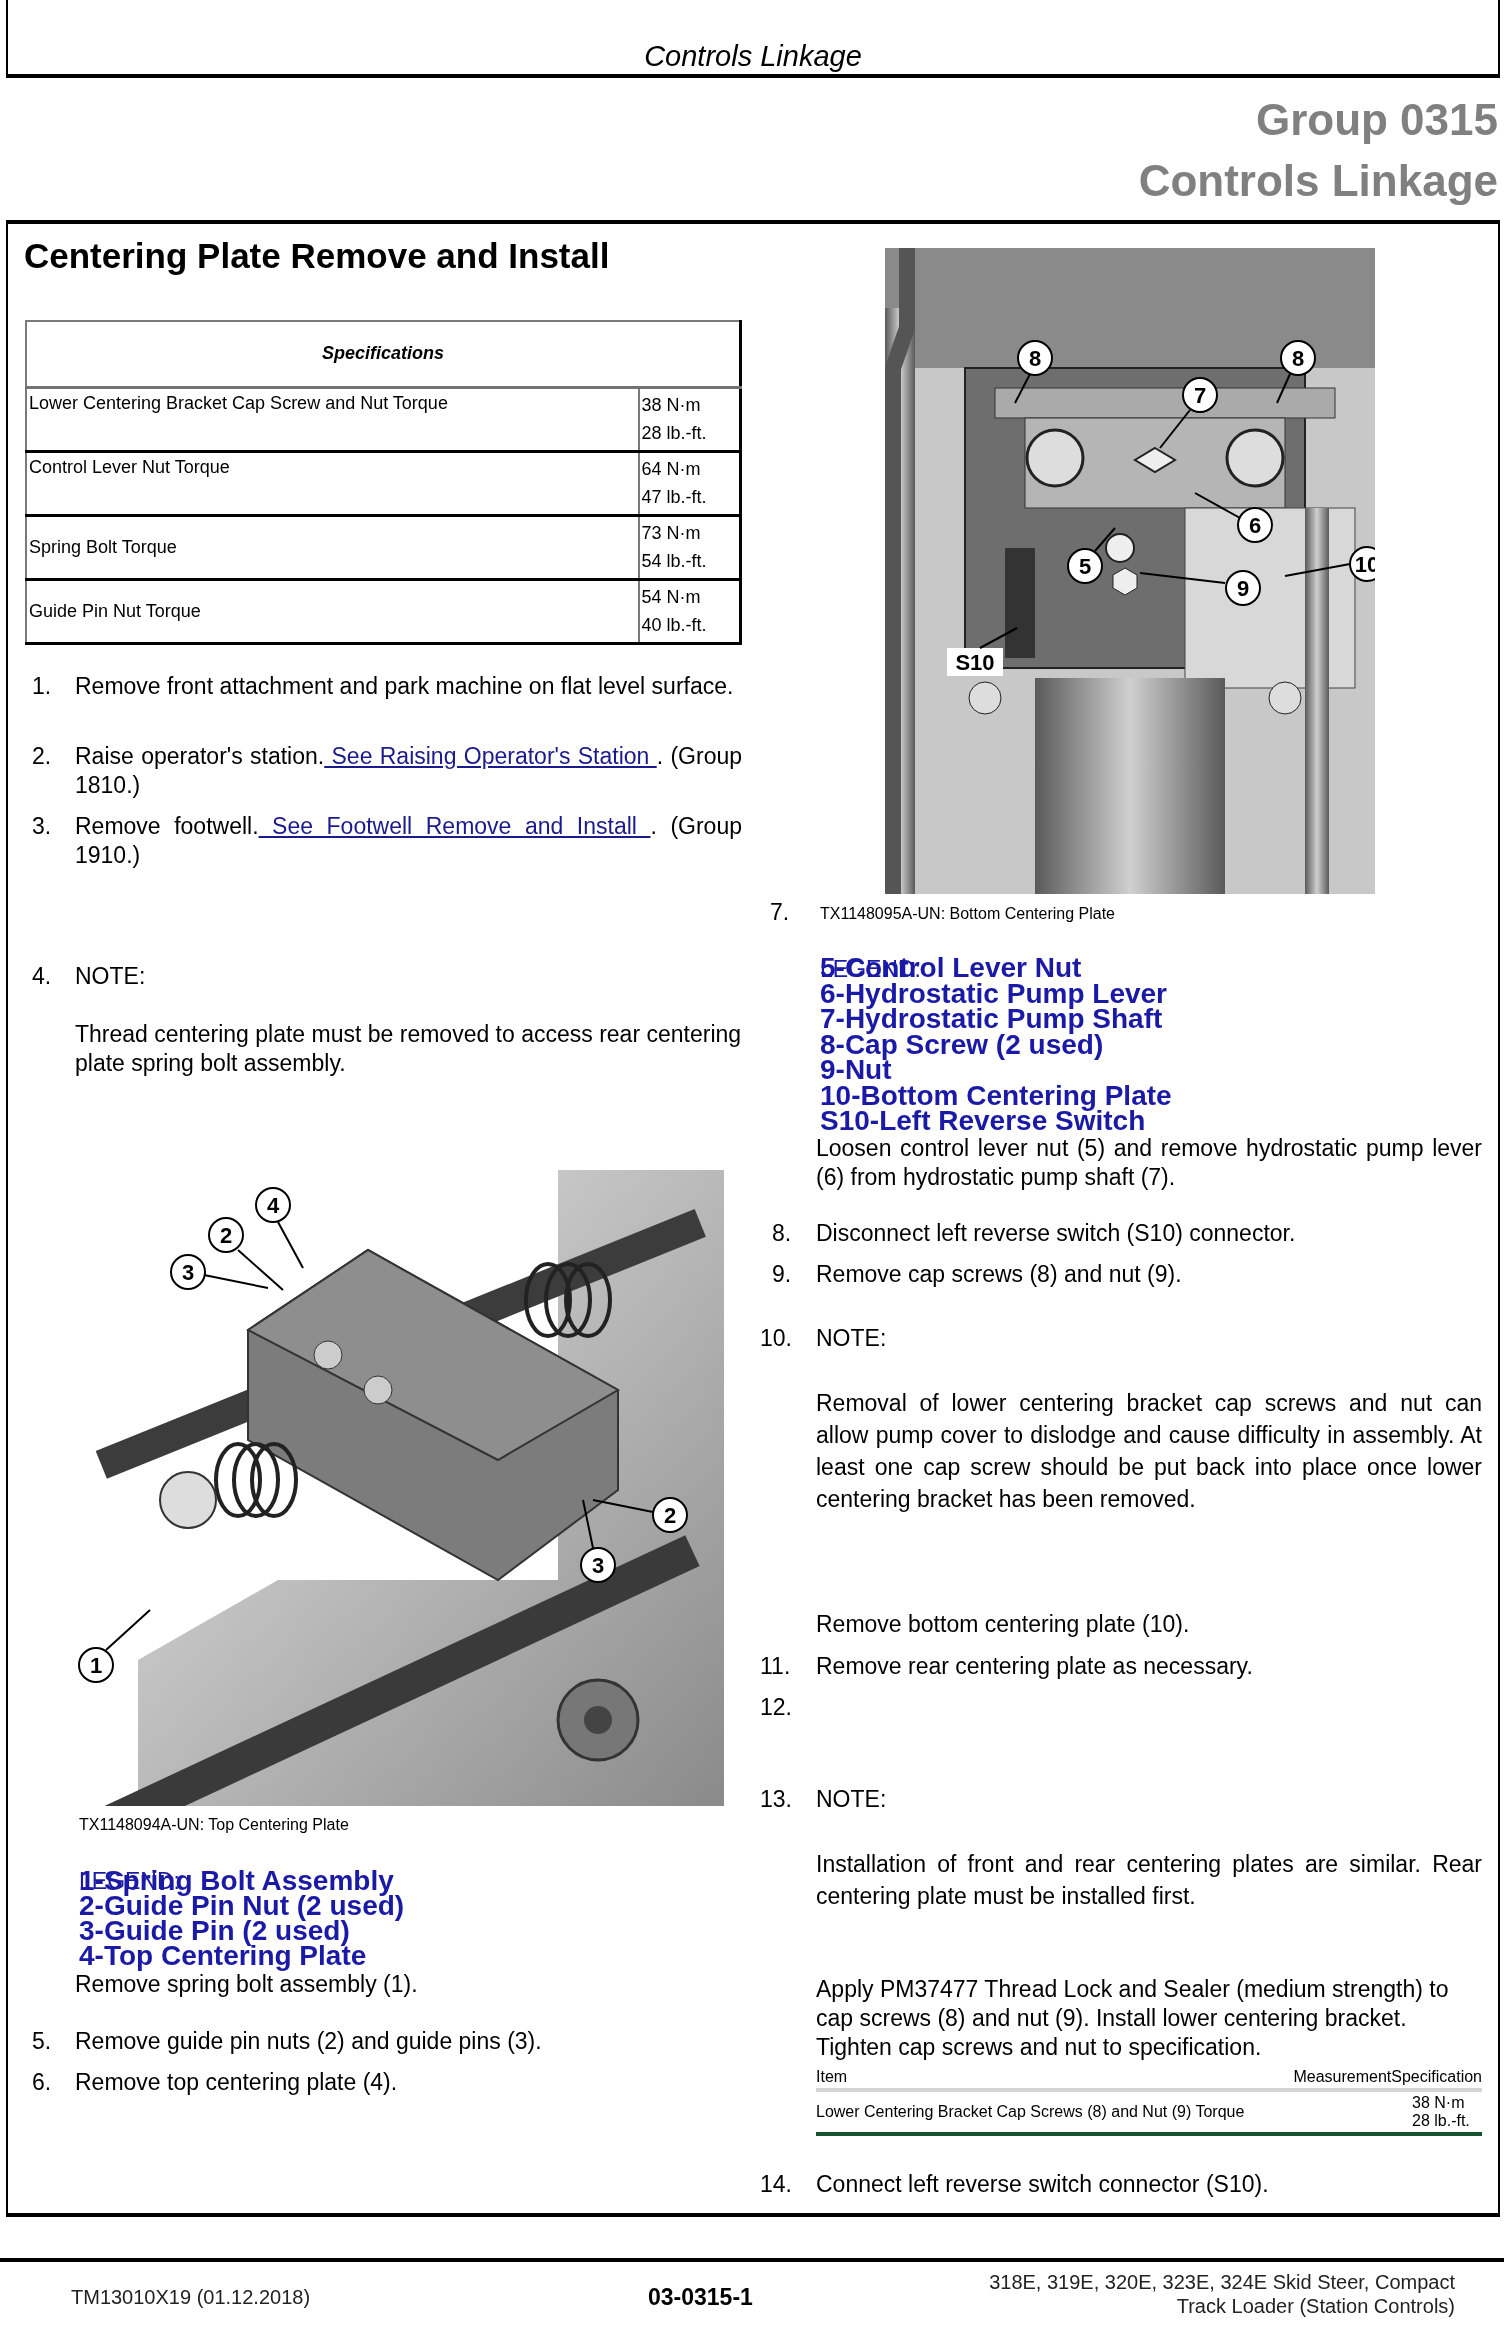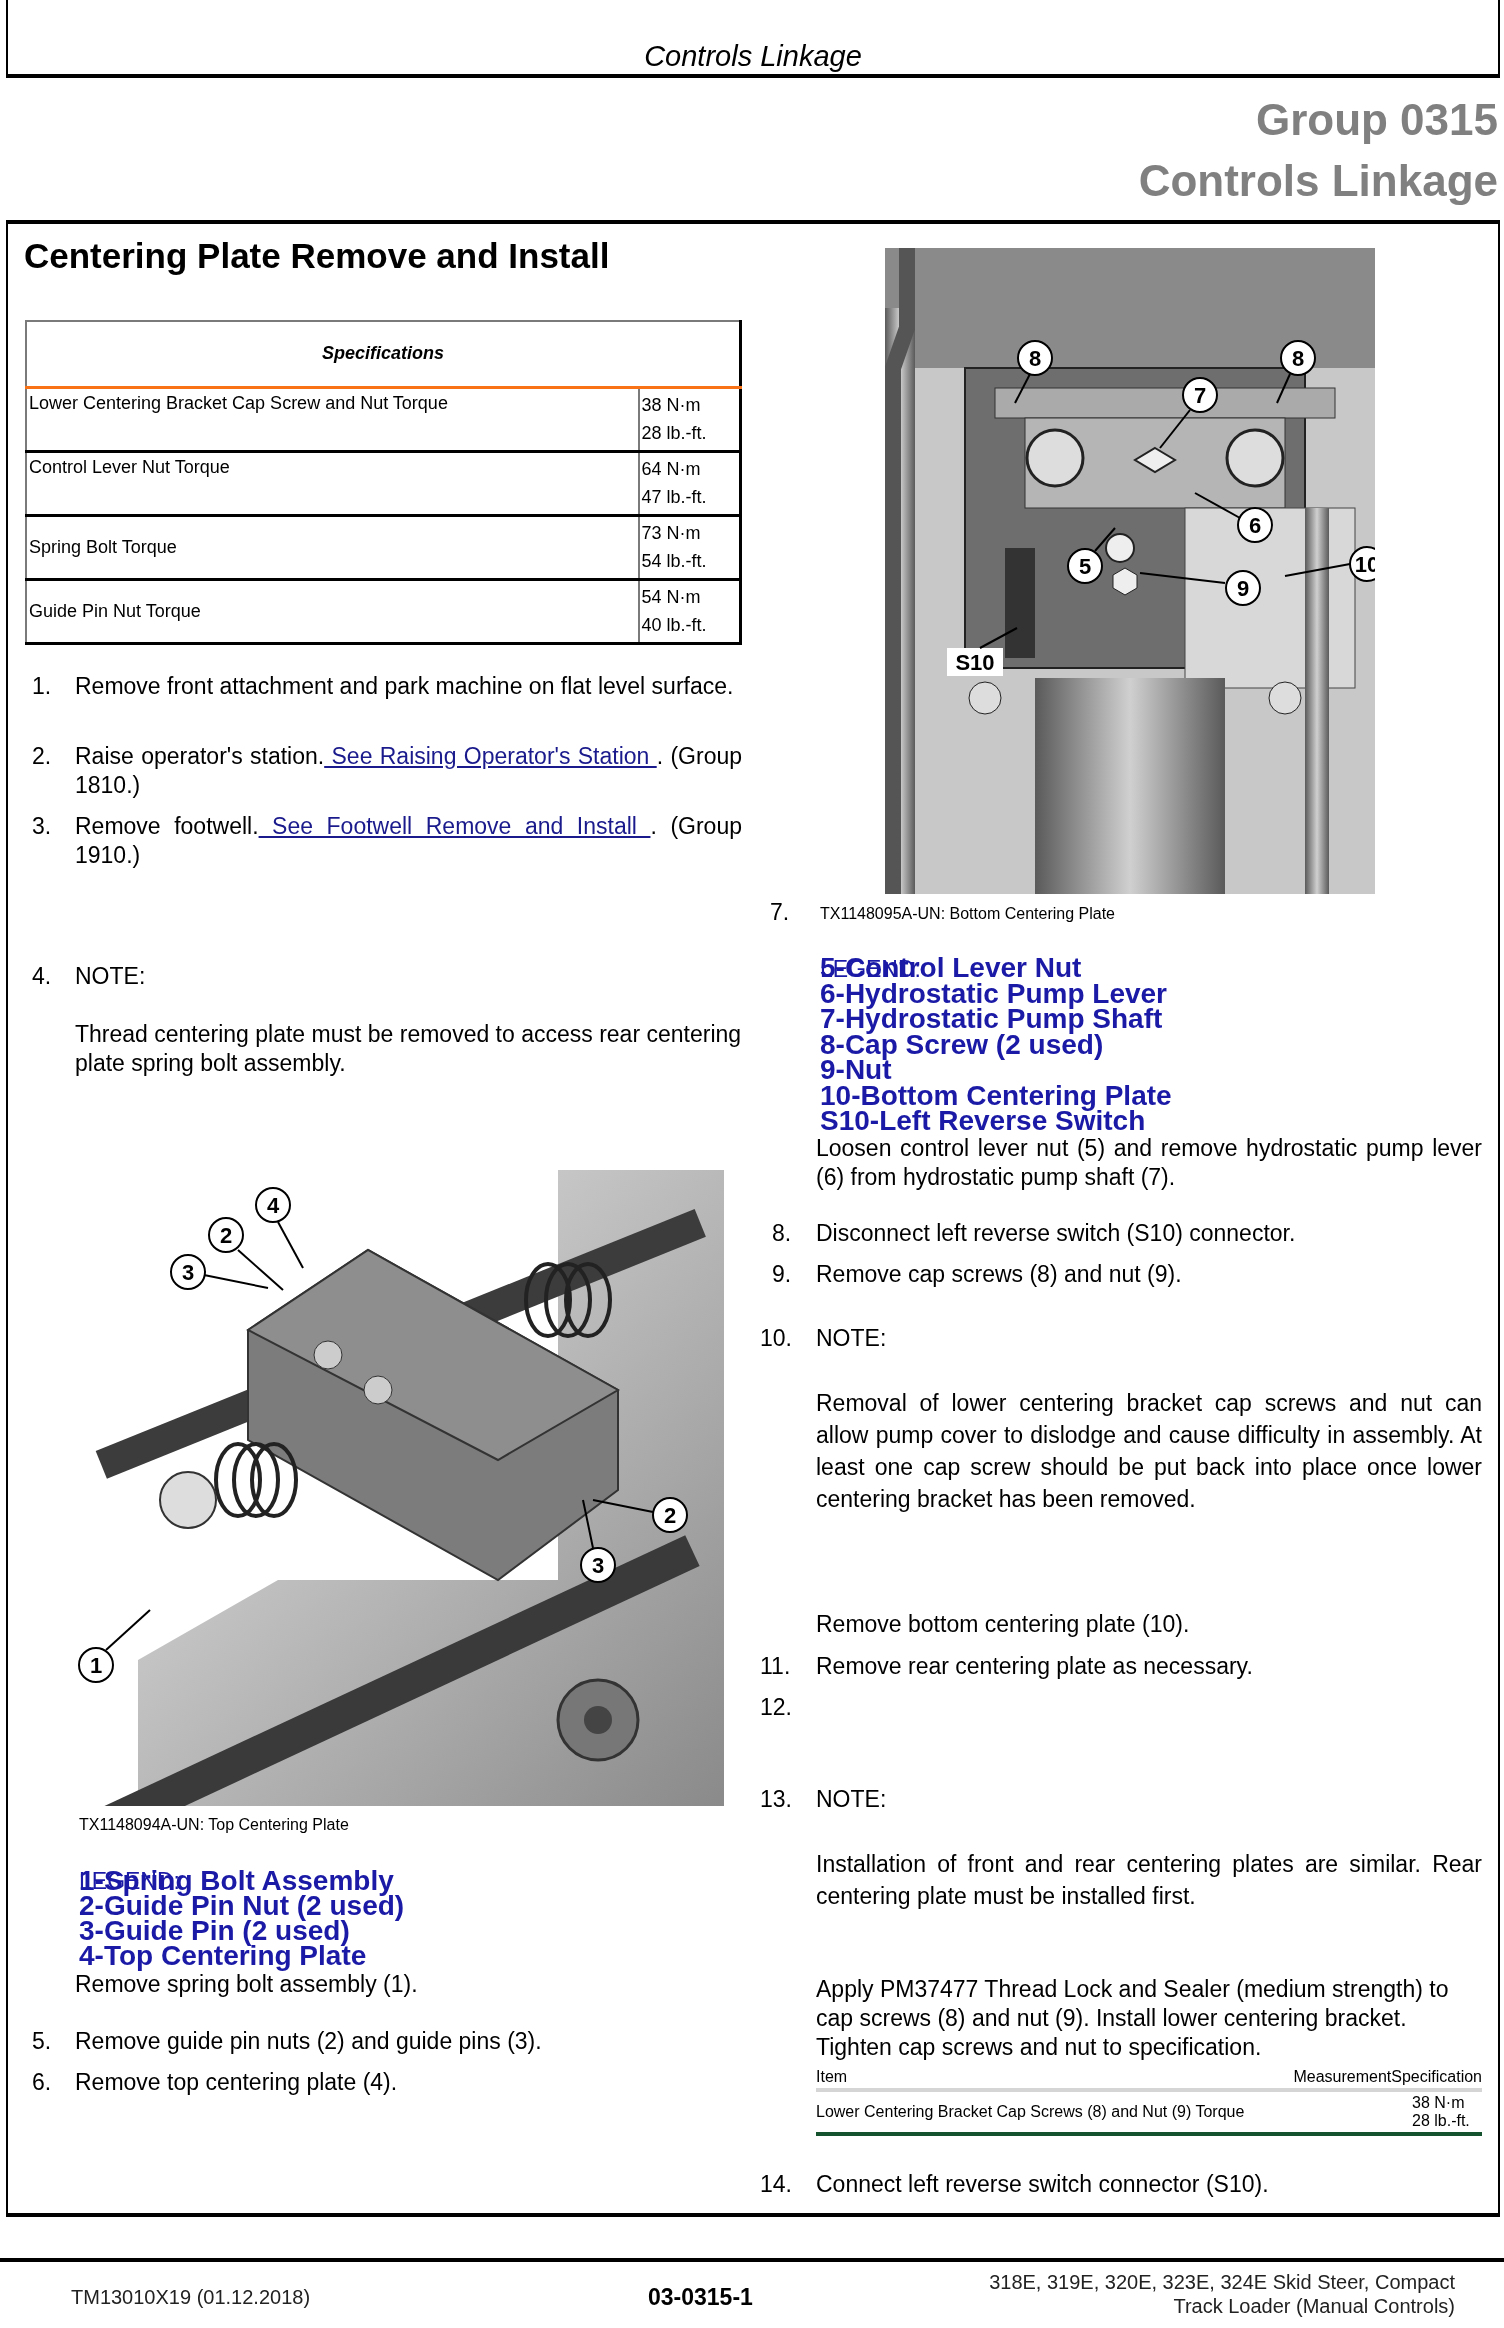--- a/index.html
+++ b/index.html
@@ -23,21 +23,21 @@
     border-top: 4px solid #000; border-left: 2px solid #000; border-right: 2px solid #000; border-bottom: 4px solid #000;
   }
   .section-title { position: absolute; left: 24px; top: 236px; font-size: 35px; font-weight: bold; }
 
   
   .spec-table {
     position: absolute; left: 25px; top: 320px; width: 717px;
     border: 2px solid #7a7a7a; border-right: 3px solid #000; border-bottom: 3px solid #000;
     border-collapse: collapse; font-size: 18px;
   }
-  .spec-table th { height: 66px; font-style: italic; font-weight: bold; font-size: 18px; text-align: center; border-bottom: 3px solid #f97316; }
+  .spec-table th { height: 66px; font-style: italic; font-weight: bold; font-size: 18px; text-align: center; border-bottom: 3px solid #737373; }
   .spec-table td { height: 64px; vertical-align: middle; border-bottom: 3px solid #000; }
   .spec-table td.item { padding-left: 2px; }
   .spec-table td.val { width: 102px; border-left: 2px solid #7a7a7a; padding-left: 2px; line-height: 28px; }
   .spec-table tr.r0 td.item { vertical-align: top; padding-top: 4px; }
   .spec-table tr.r1 td.item { vertical-align: top; padding-top: 4px; }
 
   .step { position: absolute; font-size: 23px; line-height: 29px; }
   .step .num { position: absolute; left: 0; top: 0; }
   .step .body { position: absolute; text-align: justify; }
   .link { color: #1a1a8c; text-decoration: underline; }
@@ -340,14 +340,14 @@
 <div class="step" style="left:760px; top:2170px; width:722px; height:30px;">
   <span class="num">14.</span>
   <div class="body" style="left:56px; width:666px; text-align:left;">Connect left reverse switch connector (S10).</div>
 </div>
 
 <div class="footer-rule"></div>
 <div class="footer-left">TM13010X19 (01.12.2018)</div>
 <div class="footer-center">03-0315-1</div>
 <div class="footer-right">
   <div>318E, 319E, 320E, 323E, 324E Skid Steer, Compact</div>
-  <div>Track Loader (Manual Controls)</div>
+  <div>Track Loader (Station Controls)</div>
 </div>
 
 </body></html>

